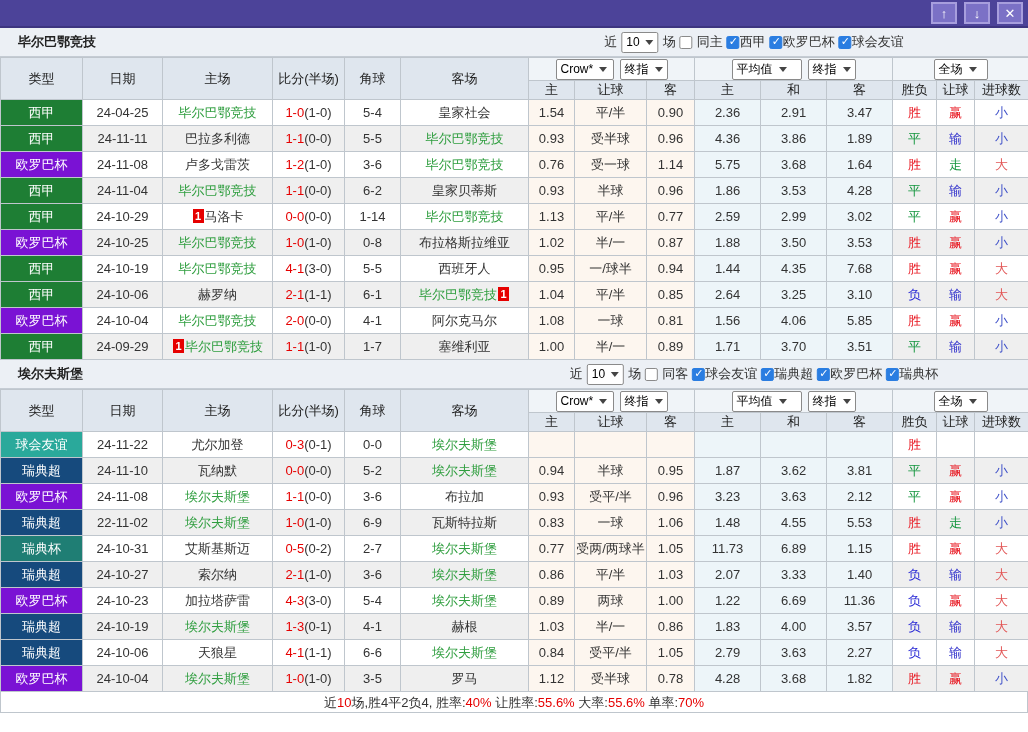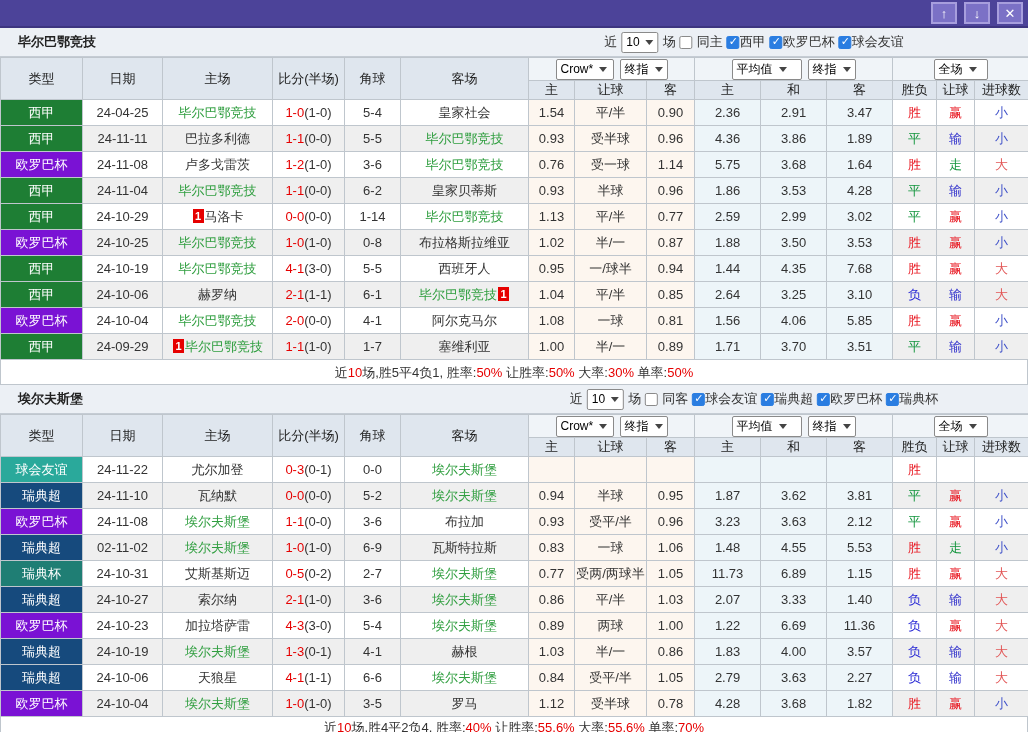--- a/index.html
+++ b/index.html
@@ -327,21 +327,20 @@
           <td class="cream">0.89</td>
           <td class="blue">1.71</td>
           <td class="blue">3.70</td>
           <td class="blue">3.51</td>
           <td class="plain" style="color:#12953c">平</td>
           <td class="plain" style="color:#3333cc">输</td>
           <td class="plain" style="color:#3f51c9">小</td>
         </tr>
       </tbody>
     </table>
-    <div class="summary"><span>近</span><span class="red">10</span><span>场,胜5平4负1, 胜率:</span><span class="red">50%</span><span> 让胜率:</span><span class="red">50%</span><span> 大率:</span><span class="red">30%</span><span> 单率:</span><span class="red">50%</span></div>
     <div class="filterbar">
       <span class="team">埃尔夫斯堡</span>
       <div class="filters">
         <span>近</span>
         <span class="select" style="min-width:26px">
           <span>10</span>
         </span>
         <span>场</span>
         <span class="cb"></span>
         <span>同客</span>
@@ -476,21 +475,21 @@
           <td class="cream">0.96</td>
           <td class="blue">3.23</td>
           <td class="blue">3.63</td>
           <td class="blue">2.12</td>
           <td class="plain" style="color:#12953c">平</td>
           <td class="plain" style="color:#e8131d">赢</td>
           <td class="plain" style="color:#3f51c9">小</td>
         </tr>
         <tr>
           <td class="type" style="background:#164a7d">瑞典超</td>
-          <td class="plain">02-11-02</td>
+          <td class="plain">22-11-02</td>
           <td class="plain team-cell"><span class="tg">埃尔夫斯堡</span></td>
           <td class="plain"><span class="ft">1-0</span><span class="ht">(1-0)</span></td>
           <td class="plain">6-9</td>
           <td class="plain team-cell"><span>瓦斯特拉斯</span></td>
           <td class="cream">0.83</td>
           <td class="cream">一球</td>
           <td class="cream">1.06</td>
           <td class="blue">1.48</td>
           <td class="blue">4.55</td>
           <td class="blue">5.53</td>

